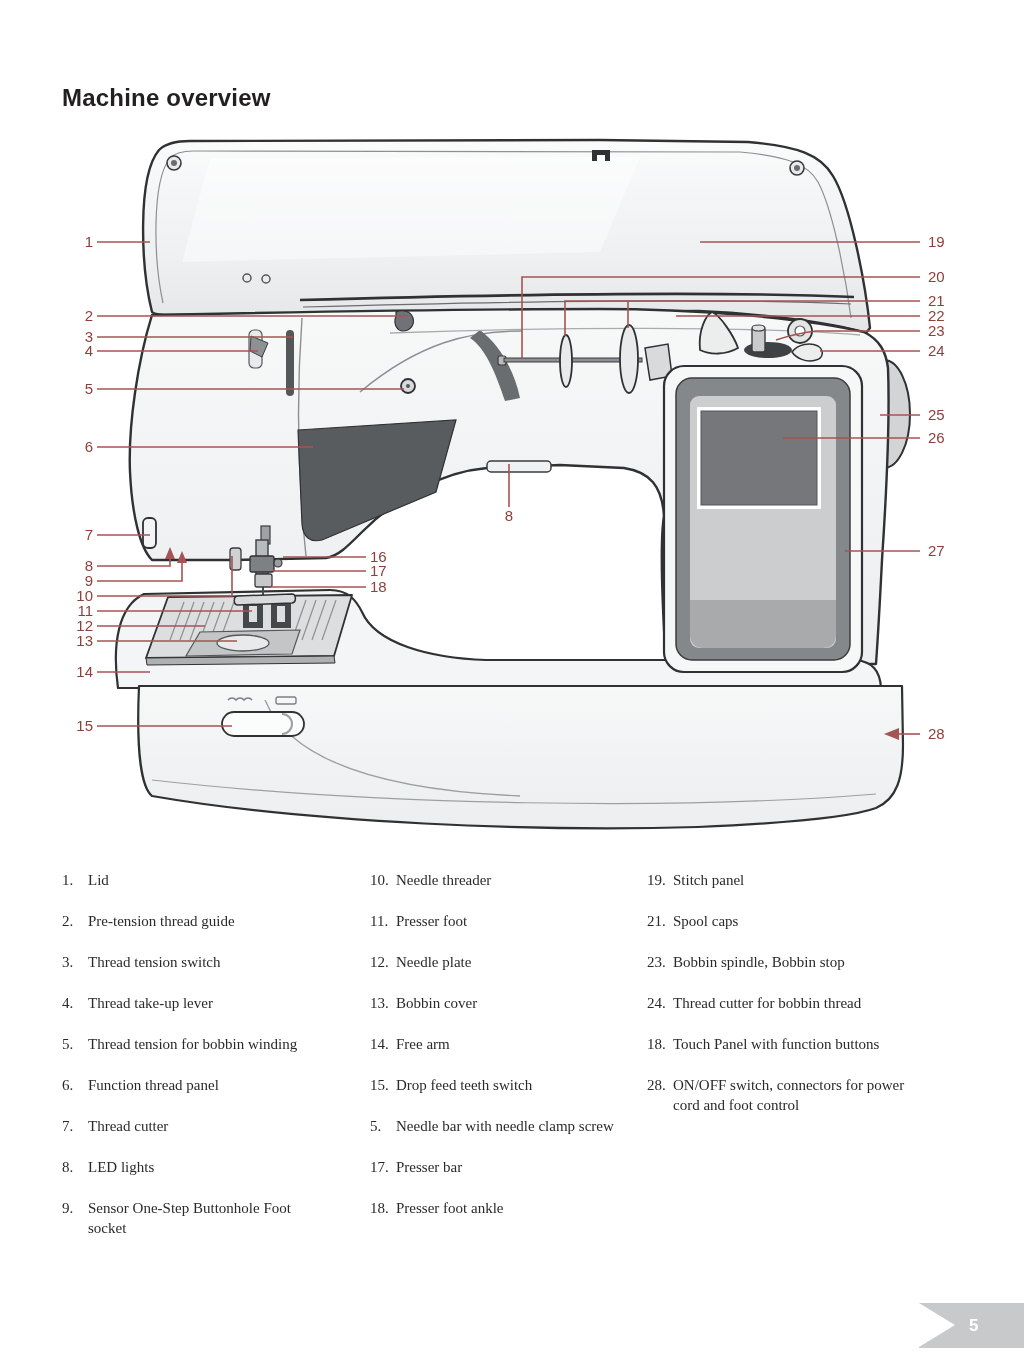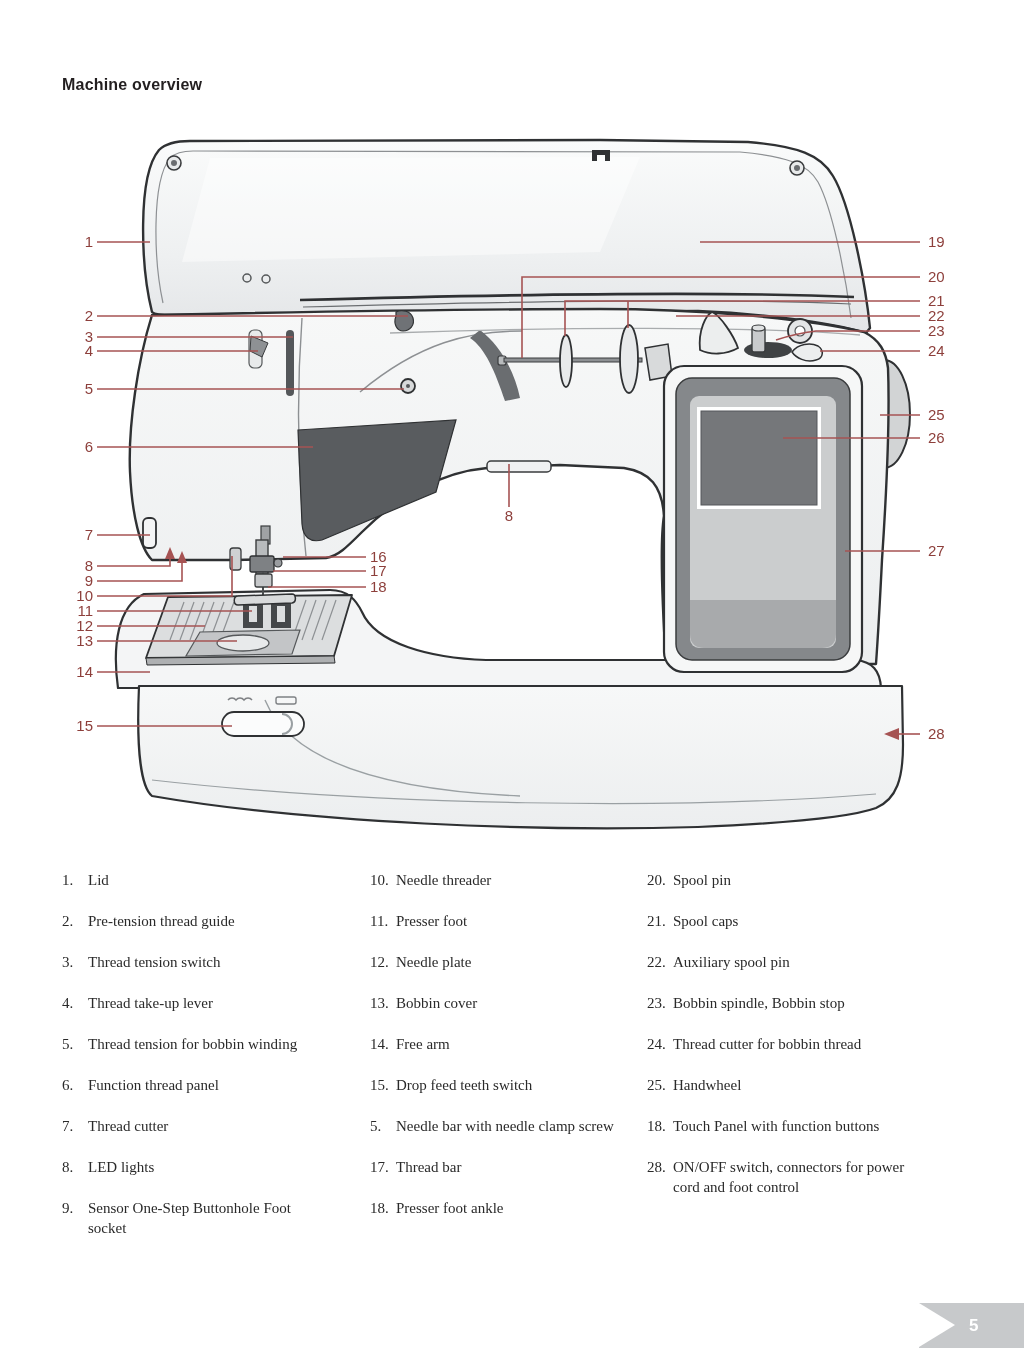--- a/index.html
+++ b/index.html
@@ -1,22 +1,22 @@
 <!DOCTYPE html>
 <html><head>
 <meta charset="utf-8">
 <style>
   html,body{margin:0;padding:0;}
   body{
     width:1024px;height:1365px;position:relative;background:#ffffff;
     font-family:"Liberation Sans",sans-serif;overflow:hidden;
   }
   .page-title{
-    position:absolute;left:62px;top:76px;margin:0;
-    font-size:16px;font-weight:bold;color:#231f20;letter-spacing:.2px;
+    position:absolute;left:62px;top:84px;margin:0;
+    font-size:24px;font-weight:bold;color:#231f20;letter-spacing:.2px;
     font-family:"Liberation Sans",sans-serif;
   }
   svg.diagram{position:absolute;left:0;top:0;display:block;}
   .callout-text{font-family:"Liberation Sans",sans-serif;font-size:15px;}
   .legend{
     position:absolute;left:62px;top:870px;display:grid;
     grid-template-columns:308px 277px 330px;
     font-family:"Liberation Serif",serif;font-size:15px;color:#2a2a2a;
   }
   .legend ul{margin:0;padding:0;list-style:none;}
@@ -322,51 +322,43 @@
       <li>
         <span class="num">15.</span>
         <span class="txt">Drop feed teeth switch</span>
       </li>
       <li>
         <span class="num">5.</span>
         <span class="txt">Needle bar with needle clamp screw</span>
       </li>
       <li>
         <span class="num">17.</span>
-        <span class="txt">Thread bar</span>
+        <span class="txt">Presser bar</span>
       </li>
       <li>
         <span class="num">18.</span>
         <span class="txt">Presser foot ankle</span>
       </li>
     </ul>
   <ul>
       <li>
-        <span class="num">20.</span>
-        <span class="txt">Spool pin</span>
+        <span class="num">19.</span>
+        <span class="txt">Stitch panel</span>
       </li>
       <li>
         <span class="num">21.</span>
         <span class="txt">Spool caps</span>
       </li>
       <li>
-        <span class="num">22.</span>
-        <span class="txt">Auxiliary spool pin</span>
-      </li>
-      <li>
         <span class="num">23.</span>
         <span class="txt">Bobbin spindle, Bobbin stop</span>
       </li>
       <li>
         <span class="num">24.</span>
         <span class="txt">Thread cutter for bobbin thread</span>
-      </li>
-      <li>
-        <span class="num">25.</span>
-        <span class="txt">Handwheel</span>
       </li>
       <li>
         <span class="num">18.</span>
         <span class="txt">Touch Panel with function buttons</span>
       </li>
       <li>
         <span class="num">28.</span>
         <span class="txt">ON/OFF switch, connectors for power
 cord and foot control</span>
       </li>

